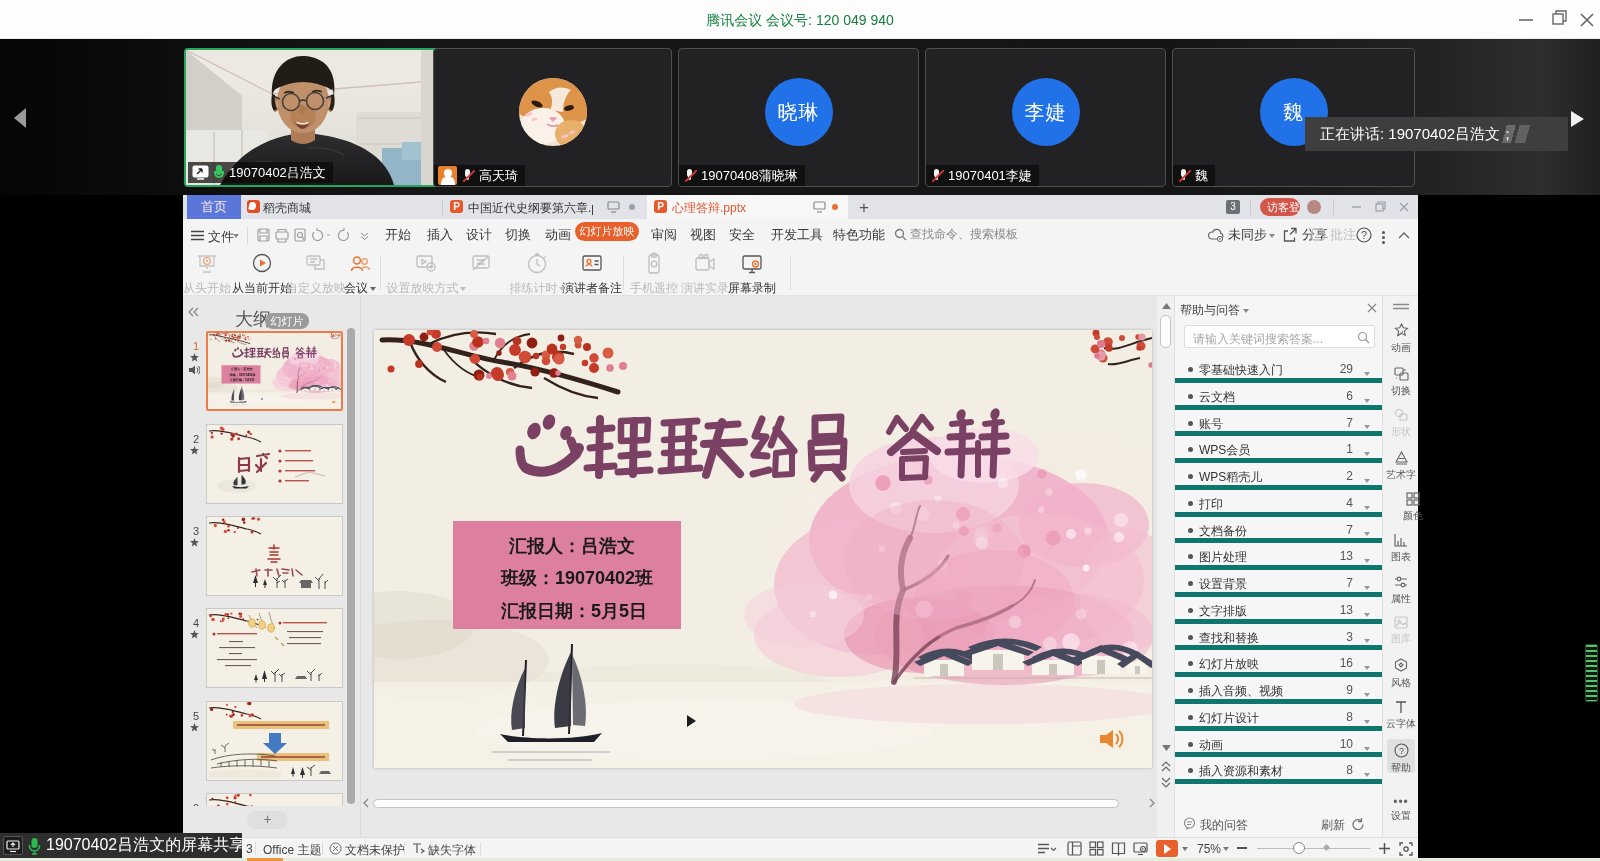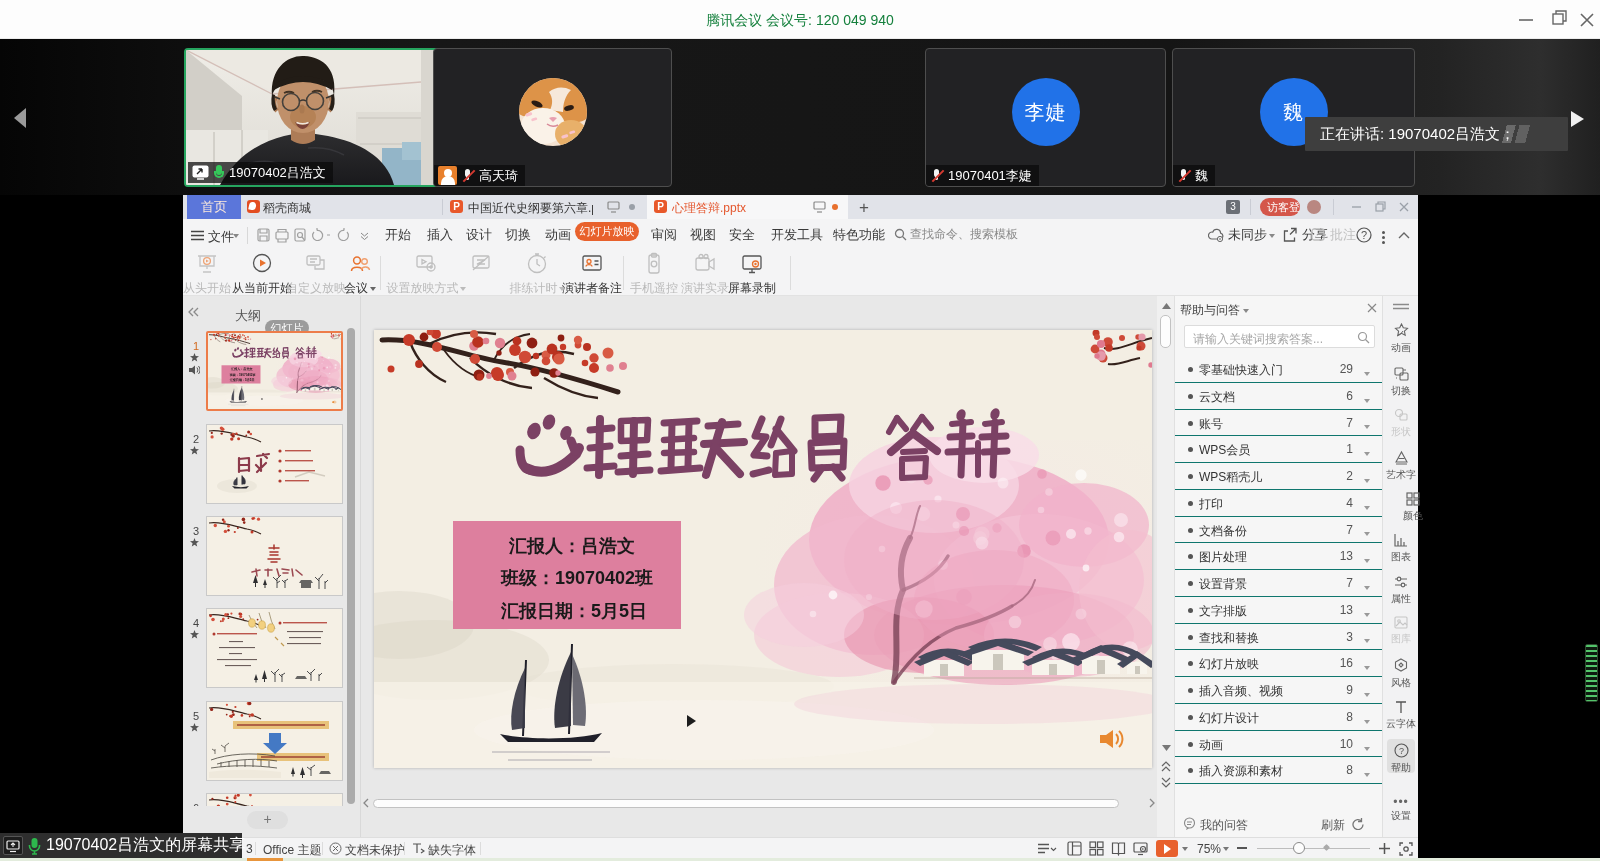--- a/index.html
+++ b/index.html
@@ -34,21 +34,21 @@
   .thumb.sel { border:2px solid #ed7c49; border-radius:2px; }
   .tnum { position:absolute; width:16px; text-align:right; font-size:11px; color:#444; }
   .tstar { position:absolute; font-size:9px; color:#555; }
   
   #canvas { left:178px; top:0; width:796px; height:541px; background:#e8e8e8; }
   #slide { left:13px; top:34px; width:778px; height:438px; background:#f3eee3; box-shadow:0 0 3px rgba(0,0,0,.25); }
   
   #vscroll { left:974px; top:0; width:18px; height:541px; background:#f0f0f0; border-right:1px solid #e0e0e0;}
   #help { left:992px; top:0; width:207px; height:541px; background:#f6f6f6; }
   #rtools { left:1199px; top:0; width:36px; height:541px; background:#f2f2f3; border-left:1px solid #e0e0e0; }
-  .hrow { position:relative; height:26.78px; border-bottom:1px solid #0f766e; font-size:12px; color:#333; }
+  .hrow { position:relative; height:26.78px; border-bottom:5px solid #0f766e; font-size:12px; color:#333; }
   .hrow .bul { position:absolute; left:13px; top:11px; width:5px; height:5px; border-radius:50%; background:#555; }
   .hrow .lab { position:absolute; left:24px; top:6px; }
   .hrow .cnt { position:absolute; right:29px; top:6px; color:#555; font-size:12px; }
   .hrow .chev { position:absolute; right:12px; top:10px; }
   .rt { position:absolute; left:0; width:36px; text-align:center; color:#555; font-size:10px; }
   .rt .ic { font-size:13px; color:#666; }
   .rt > div { position:relative; }
   .tri { display:inline-block; width:0; height:0; border-left:3.5px solid transparent; border-right:3.5px solid transparent; border-top:4.5px solid #888; vertical-align:middle; }
   .dots3v { display:inline-block; width:3px; }
   .dots3v i { display:block; width:3px; height:3px; border-radius:50%; background:#555; margin:2px 0; }
@@ -160,20 +160,24 @@
 <path d="M28 46 q5 4 11 1" stroke="#d88898" stroke-width="1.5" fill="none"></path>
 <rect x="6" y="36" width="7" height="3" rx="1.5" fill="#f8c2cc" transform="rotate(-18 6 36)"></rect>
 <rect x="12" y="41" width="6" height="2.6" rx="1.3" fill="#f8c2cc" transform="rotate(-18 12 41)"></rect>
 <rect x="42" y="58" width="7" height="3" rx="1.5" fill="#f8c2cc" transform="rotate(-18 42 58)"></rect>
 <rect x="50" y="54" width="6" height="2.6" rx="1.3" fill="#f8c2cc" transform="rotate(-18 50 54)"></rect>
 </g>
         </svg>
       <div class="namebar"><span class="orangesq"></span><span class="micmute"></span>高天琦</div>
     </div>
 
+    <div class="tile abs" style="left:678px;width:241px;overflow:hidden">
+      <div class="bluecirc abs">晓琳</div>
+      <div class="namebar"><span class="micmute"></span>19070408蒲晓琳</div>
+    </div>
 
     <div class="tile abs" style="left:925px;width:241px;overflow:hidden">
       <div class="bluecirc abs">李婕</div>
       <div class="namebar"><span class="micmute"></span>19070401李婕</div>
     </div>
 
     <div class="tile abs" style="left:1172px;width:243px;overflow:hidden">
       <div class="bluecirc abs">魏</div>
       <div class="namebar"><span class="micmute"></span>魏</div>
     </div>
@@ -366,22 +370,22 @@
               <circle cx="15.5" cy="12" r="1.2" fill="#e8722f" stroke="none"></circle>
             </svg>
           <div style="margin-top:1px;">屏幕录制</div></div>
         <div class="vline" style="left:607px;top:6px;height:34px;"></div>
       </div>
       <div id="content" class="abs">
         <div id="lpanel" class="abs">
           <svg class="abs" style="left:4px;top:11px" width="12" height="10" fill="none" stroke="#8a8a8a" stroke-width="1.3">
               <path d="M6 1 L2 5 L6 9 M11 1 L7 5 L11 9"></path>
             </svg>
-          <div class="abs" style="left:52px;top:11px;font-size:13px;color:#555;">大纲</div>
-          <div class="abs" style="left:82px;top:24px;width:44px;height:16px;background:#9b9b9b;border-radius:8px;color:#fff;font-size:11px;text-align:center;line-height:16px;">幻灯片</div>
+          <div class="abs" style="left:52px;top:11px;font-size:18px;color:#555;">大纲</div>
+          <div class="abs" style="left:82px;top:17px;width:44px;height:16px;background:#9b9b9b;border-radius:8px;color:#fff;font-size:11px;text-align:center;line-height:16px;">幻灯片</div>
           <div class="abs" style="left:0;top:30px;width:164px;height:480px;overflow:hidden;">
             <div class="tnum" style="left:0;top:14px;color:#d2691e;">1</div>
               <div class="tstar" style="left:7px;top:27px;"><svg width="9" height="9" viewBox="0 0 10 10">
                   <path d="M5 0 L6.3 3.4 L10 3.6 L7.1 5.9 L8 9.5 L5 7.4 L2 9.5 L2.9 5.9 L0 3.6 L3.7 3.4 Z" fill="#555"></path>
                 </svg></div>
             <svg class="abs" style="left:6px;top:39px" width="11" height="10" viewBox="0 0 11 10">
                 <path d="M0 3 h3 l3 -2.5 v9 l-3 -2.5 h-3 z" fill="#555"></path>
                 <path d="M8 2.5 a4 4 0 0 1 0 5 M9.5 1 a6.5 6.5 0 0 1 0 8" stroke="#555" fill="none"></path>
               </svg>
             <div class="thumb sel" style="top:5px;"><svg width="133" height="74" viewBox="0 0 778 438" preserveAspectRatio="none">

